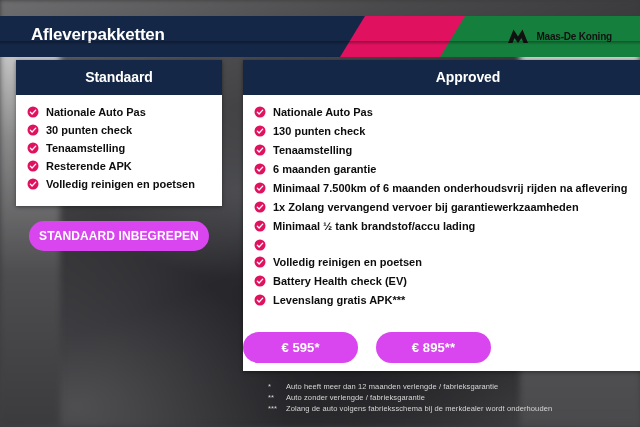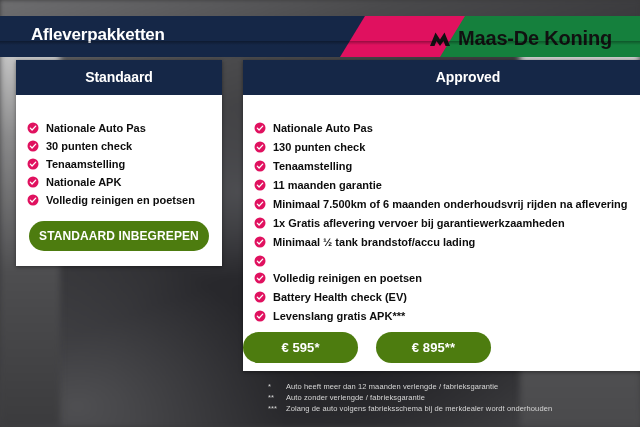--- a/index.html
+++ b/index.html
@@ -87,21 +87,21 @@
     align-items: center;
     gap: 7px;
   }
   .brand-mark {
     width: 22px;
     height: 18px;
     display: block;
   }
   .brand-name {
     color: #111111;
-    font-size: 20px;
+    font-size: 10px;
     font-weight: bold;
     letter-spacing: -0.2px;
   }
   .header-shadow {
     position: absolute;
     top: 41px; left: 0;
     width: 640px;
     height: 4px;
     background: linear-gradient(180deg, rgba(0,0,0,0.32), rgba(0,0,0,0));
   }
@@ -109,40 +109,39 @@
   
   .card {
     position: absolute;
     background: #ffffff;
     box-shadow: 0 1px 4px rgba(0,0,0,0.45);
   }
   .card-standaard {
     left: 16px;
     top: 60px;
     width: 206px;
-    height: 206px;
+    height: 146px;
   }
   .card-approved {
     left: 243px;
     top: 60px;
     width: 450px;
     height: 311px;
   }
   .card-head {
     background: #152747;
     color: #ffffff;
     text-align: center;
     font-size: 14px;
     font-weight: bold;
     padding: 9px 0 10px 0;
     letter-spacing: -0.1px;
   }
   .card-body {
     padding: 10px 0 0 0;
-    margin-top: 16px;
   }
 
   ul.features {
     list-style: none;
     margin: 0;
     padding: 0 10px 0 11px;
   }
   ul.features li {
     display: flex;
     align-items: flex-start;
@@ -160,21 +159,21 @@
     margin-right: 7px;
     margin-top: 1px;
   }
   .feat-text {
     display: block;
   }
 
   
   .btn {
     display: inline-block;
-    background: #4d7c0f;
+    background: #d946ef;
     color: #ffffff;
     font-weight: bold;
     text-align: center;
     border-radius: 999px;
     border: none;
   }
   .btn-standaard {
     position: absolute;
     left: 13px;
     top: 161px;
@@ -265,21 +264,21 @@
               <circle cx="12" cy="12" r="11" fill="#e0115f"></circle>
               <path d="M6.6 12.3 l3.6 3.6 l7.2 -7.6" stroke="#ffffff" stroke-width="2.6" fill="none" stroke-linecap="round" stroke-linejoin="round"></path>
             </svg>
           <span class="feat-text">Tenaamstelling</span>
         </li>
         <li>
           <svg class="tick" viewBox="0 0 24 24">
               <circle cx="12" cy="12" r="11" fill="#e0115f"></circle>
               <path d="M6.6 12.3 l3.6 3.6 l7.2 -7.6" stroke="#ffffff" stroke-width="2.6" fill="none" stroke-linecap="round" stroke-linejoin="round"></path>
             </svg>
-          <span class="feat-text">Nationale APK</span>
+          <span class="feat-text">Resterende APK</span>
         </li>
         <li>
           <svg class="tick" viewBox="0 0 24 24">
               <circle cx="12" cy="12" r="11" fill="#e0115f"></circle>
               <path d="M6.6 12.3 l3.6 3.6 l7.2 -7.6" stroke="#ffffff" stroke-width="2.6" fill="none" stroke-linecap="round" stroke-linejoin="round"></path>
             </svg>
           <span class="feat-text">Volledig reinigen en poetsen</span>
         </li>
       </ul>
       <button class="btn btn-standaard">STANDAARD INBEGREPEN</button>
@@ -309,35 +308,35 @@
               <circle cx="12" cy="12" r="11" fill="#e0115f"></circle>
               <path d="M6.6 12.3 l3.6 3.6 l7.2 -7.6" stroke="#ffffff" stroke-width="2.6" fill="none" stroke-linecap="round" stroke-linejoin="round"></path>
             </svg>
           <span class="feat-text">Tenaamstelling</span>
         </li>
         <li>
           <svg class="tick" viewBox="0 0 24 24">
               <circle cx="12" cy="12" r="11" fill="#e0115f"></circle>
               <path d="M6.6 12.3 l3.6 3.6 l7.2 -7.6" stroke="#ffffff" stroke-width="2.6" fill="none" stroke-linecap="round" stroke-linejoin="round"></path>
             </svg>
-          <span class="feat-text">11 maanden garantie</span>
+          <span class="feat-text">6 maanden garantie</span>
         </li>
         <li>
           <svg class="tick" viewBox="0 0 24 24">
               <circle cx="12" cy="12" r="11" fill="#e0115f"></circle>
               <path d="M6.6 12.3 l3.6 3.6 l7.2 -7.6" stroke="#ffffff" stroke-width="2.6" fill="none" stroke-linecap="round" stroke-linejoin="round"></path>
             </svg>
           <span class="feat-text">Minimaal 7.500km of 6 maanden onderhoudsvrij rijden na aflevering</span>
         </li>
         <li>
           <svg class="tick" viewBox="0 0 24 24">
               <circle cx="12" cy="12" r="11" fill="#e0115f"></circle>
               <path d="M6.6 12.3 l3.6 3.6 l7.2 -7.6" stroke="#ffffff" stroke-width="2.6" fill="none" stroke-linecap="round" stroke-linejoin="round"></path>
             </svg>
-          <span class="feat-text">1x Gratis aflevering vervoer bij garantiewerkzaamheden</span>
+          <span class="feat-text">1x Zolang vervangend vervoer bij garantiewerkzaamheden</span>
         </li>
         <li>
           <svg class="tick" viewBox="0 0 24 24">
               <circle cx="12" cy="12" r="11" fill="#e0115f"></circle>
               <path d="M6.6 12.3 l3.6 3.6 l7.2 -7.6" stroke="#ffffff" stroke-width="2.6" fill="none" stroke-linecap="round" stroke-linejoin="round"></path>
             </svg>
           <span class="feat-text">Minimaal ½ tank brandstof/accu lading</span>
         </li>
         <li>
           <svg class="tick" viewBox="0 0 24 24">

